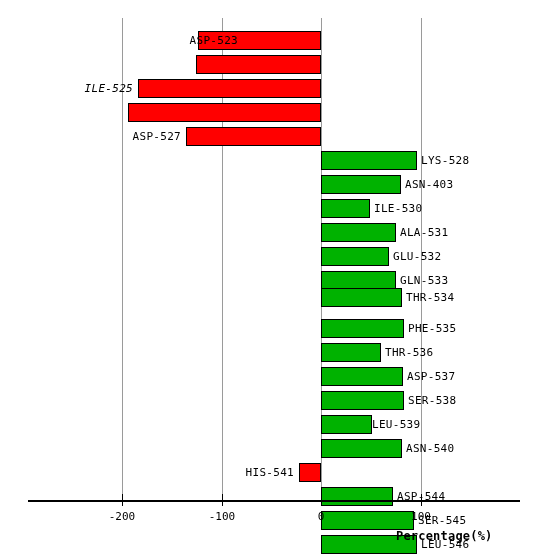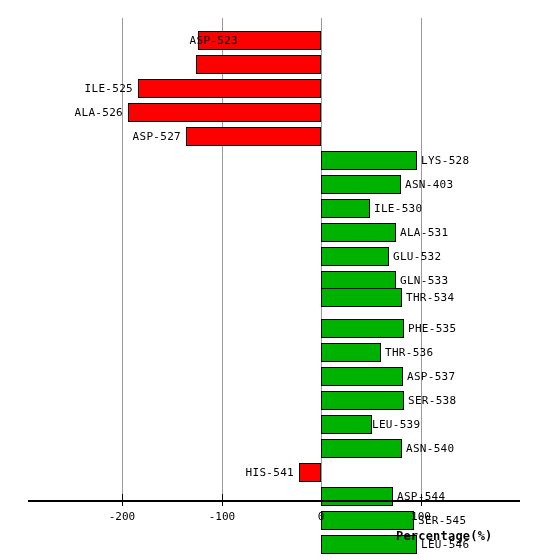--- a/index.html
+++ b/index.html
@@ -117,25 +117,24 @@
     <div id="bars-container">
         <div class="bar-row" style="top: 31px;">
           <div class="bar neg" title="ASP-523: -124%" style="left: 198px; width: 123px; height: 19px;"></div>
           <div class="bar-label left" style="left: 0px; width: 193px; margin-left: 45px;">ASP-523</div>
         </div>
         <div class="bar-row" style="top: 55px;">
           <div class="bar neg" title="ASP-524: -126%" style="left: 196px; width: 125px; height: 19px;"></div>
         </div>
         <div class="bar-row" style="top: 79px;">
           <div class="bar neg" title="ILE-525: -184%" style="left: 138px; width: 183px; height: 19px;"></div>
-          <div class="bar-label left" style="left: 0px; width: 133px;">ILE-525</div>
+          <div class="bar-label left" style="left: 0px; width: 133px; font-style: italic;">ILE-525</div>
         </div>
         <div class="bar-row" style="top: 103px;">
           <div class="bar neg" title="ALA-526: -194%" style="left: 128px; width: 193px; height: 19px;"></div>
-          <div class="bar-label left" style="left: 0px; width: 123px;">ALA-526</div>
         </div>
         <div class="bar-row" style="top: 127px;">
           <div class="bar neg" title="ASP-527: -136%" style="left: 186px; width: 135px; height: 19px;"></div>
           <div class="bar-label left" style="left: 0px; width: 181px;">ASP-527</div>
         </div>
         <div class="bar-row" style="top: 151px;">
           <div class="bar pos" title="LYS-528: 96%" style="left: 321px; width: 96px; height: 19px;"></div>
           <div class="bar-label right" style="left: 421px;">LYS-528</div>
         </div>
         <div class="bar-row" style="top: 175px;">

